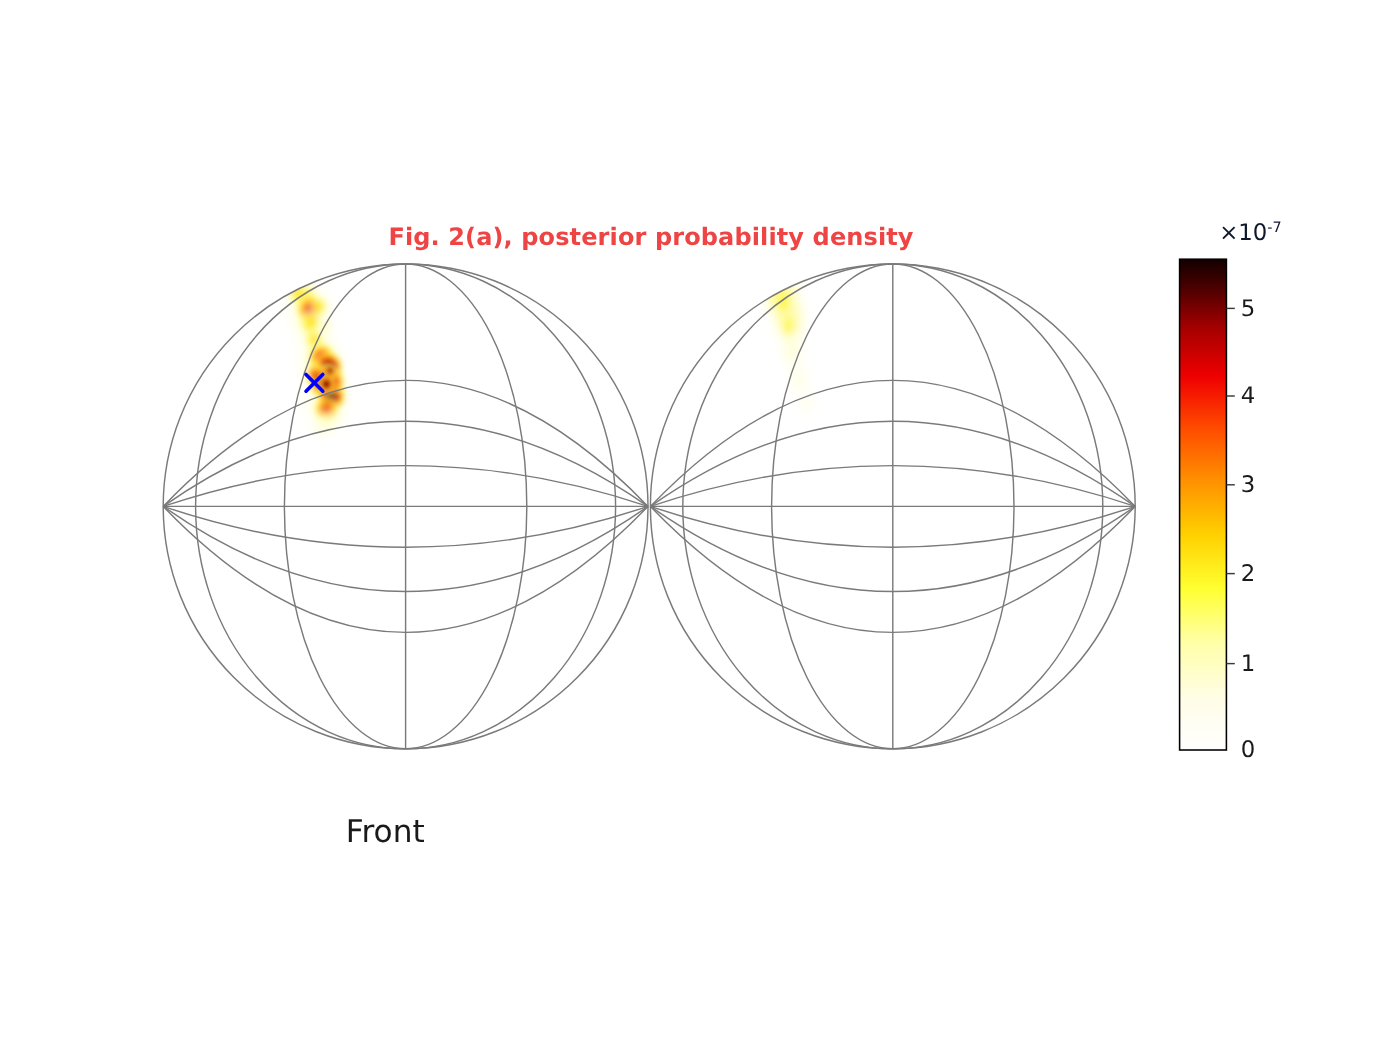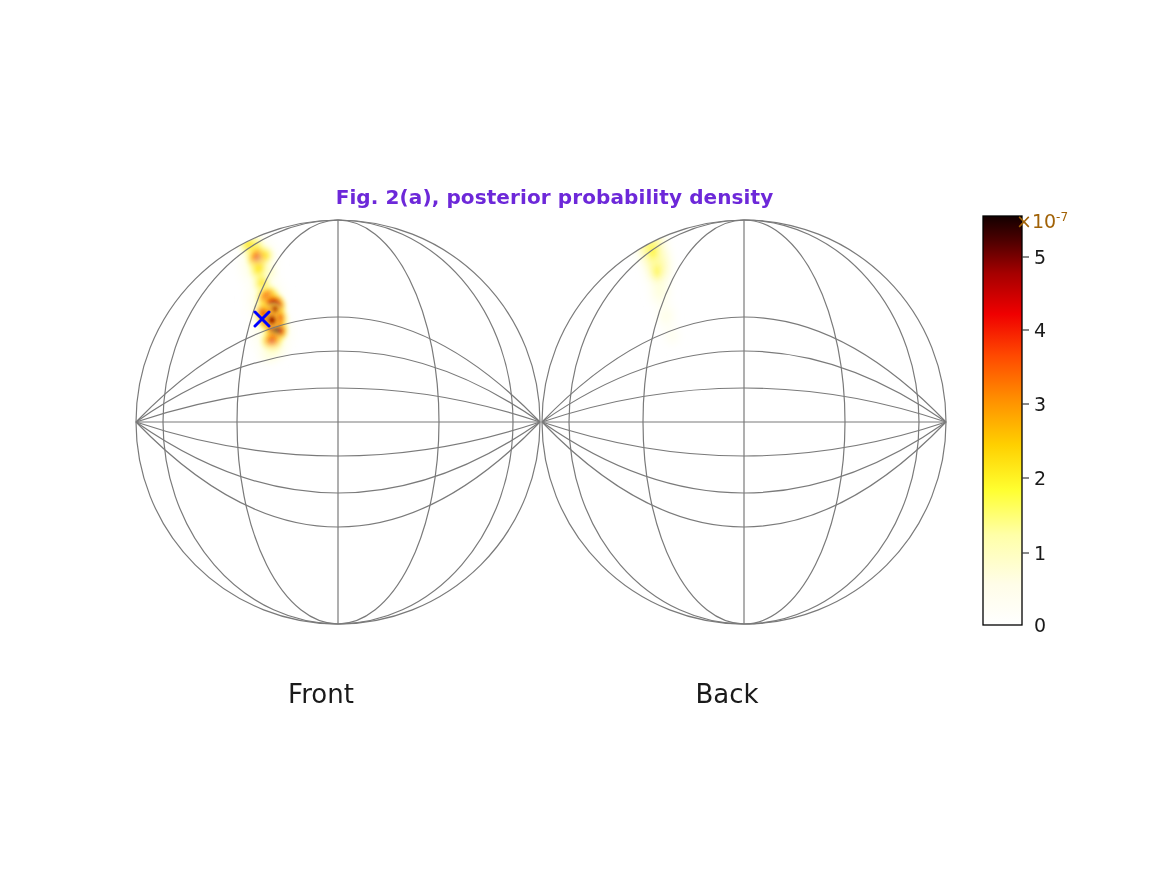--- a/index.html
+++ b/index.html
@@ -10,40 +10,38 @@
     overflow:hidden;
     position:relative;
   }
   #figure{position:absolute;left:0;top:0;width:1167px;height:875px;}
   .fig-title{
     position:absolute;
     left:0;top:185px;width:1085px;
     text-align:center;
     font-size:20px;
     font-weight:bold;
-    color:#6d28d9;
+    color:#ef4444;
     letter-spacing:0.1px;
-    padding-left:12px;
   }
   .view-label{
     position:absolute;
     font-size:26px;
     color:#1a1a1a;
     text-align:center;
     white-space:nowrap;
   }
   #front-label{left:241px;top:679px;width:160px;}
   #back-label{left:647px;top:679px;width:160px;}
   .cbar-exp{
     position:absolute;
     left:1016px;top:182px;
     font-size:19px;
-    color:#a16207;
+    color:#0f172a;
     white-space:nowrap;
-    margin-top:28px;
   }
   .cbar-exp sup{font-size:12px;vertical-align:super;}
   .cbar-tick-label{
     position:absolute;
     font-size:19px;
     color:#1a1a1a;
     white-space:nowrap;
   }
   svg{display:block;}
 </style>
@@ -233,15 +231,14 @@
   </div>
 
   <div class="cbar-tick-label" style="left:1034px;top:246px;">5</div>
   <div class="cbar-tick-label" style="left:1034px;top:319px;">4</div>
   <div class="cbar-tick-label" style="left:1034px;top:393px;">3</div>
   <div class="cbar-tick-label" style="left:1034px;top:467px;">2</div>
   <div class="cbar-tick-label" style="left:1034px;top:542px;">1</div>
   <div class="cbar-tick-label" style="left:1034px;top:614px;">0</div>
 
   <div class="view-label" id="front-label">Front</div>
-  <div class="view-label" id="back-label">Back</div>
 
 </div>
 
 </body></html>

